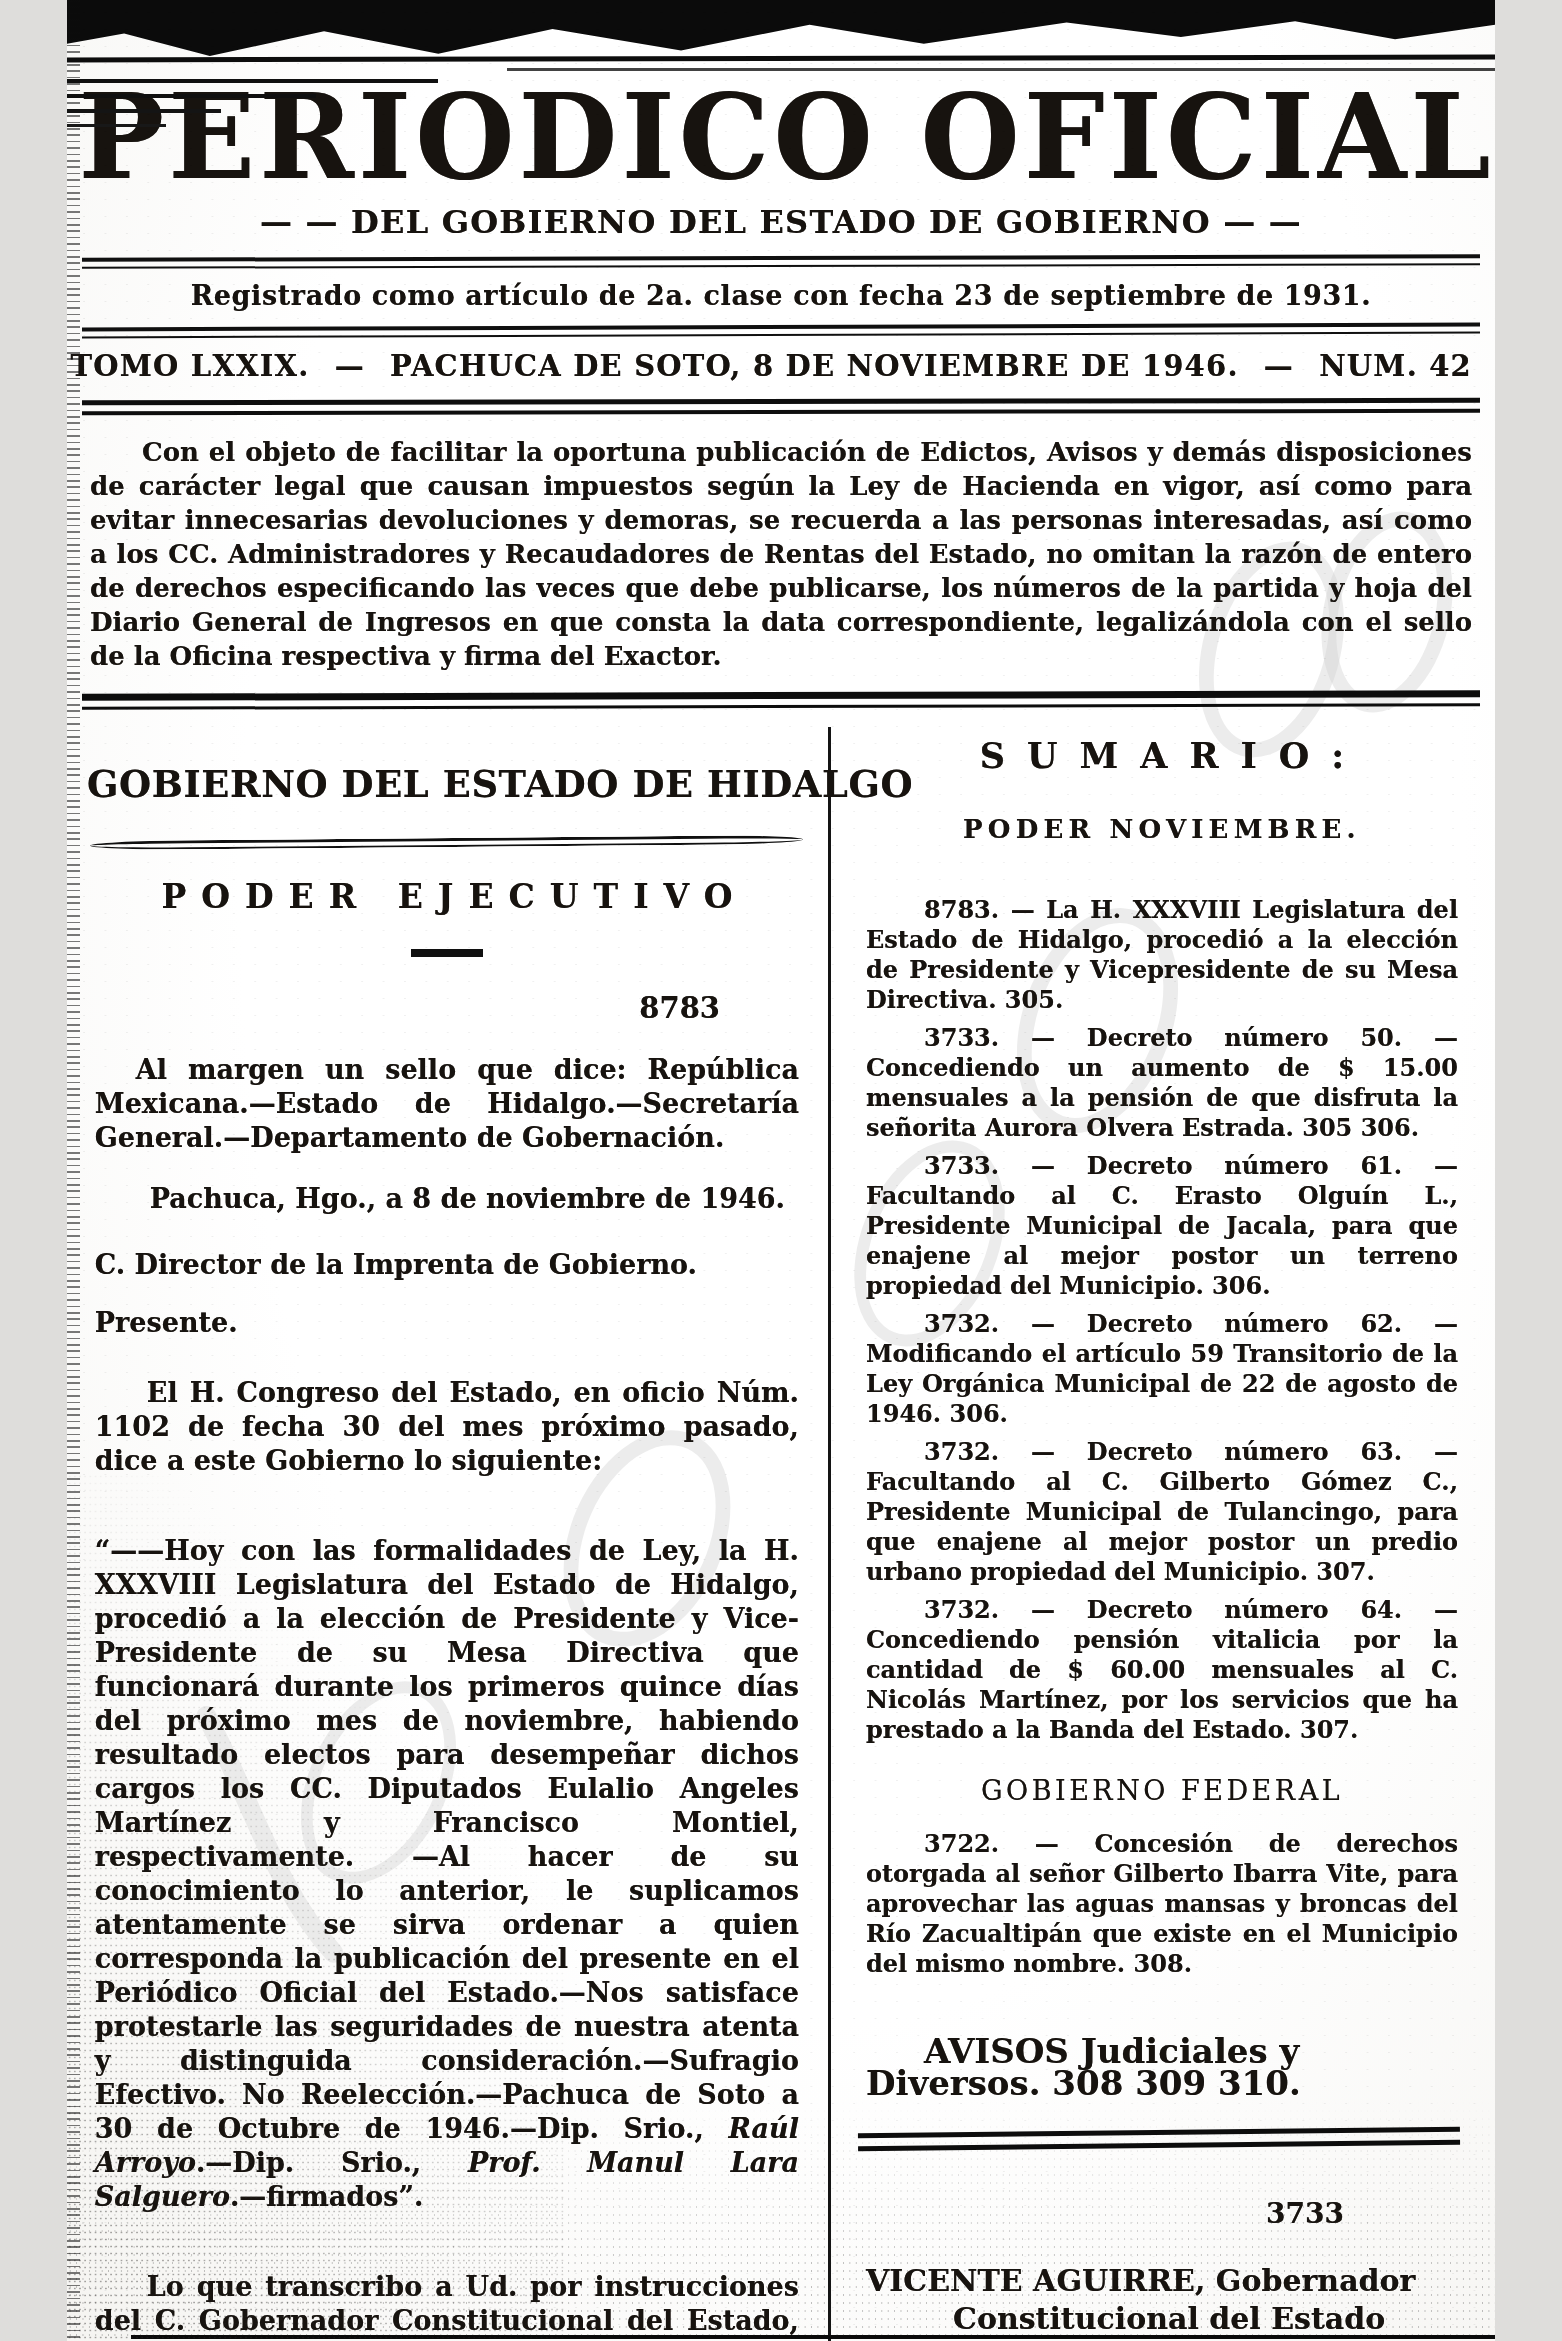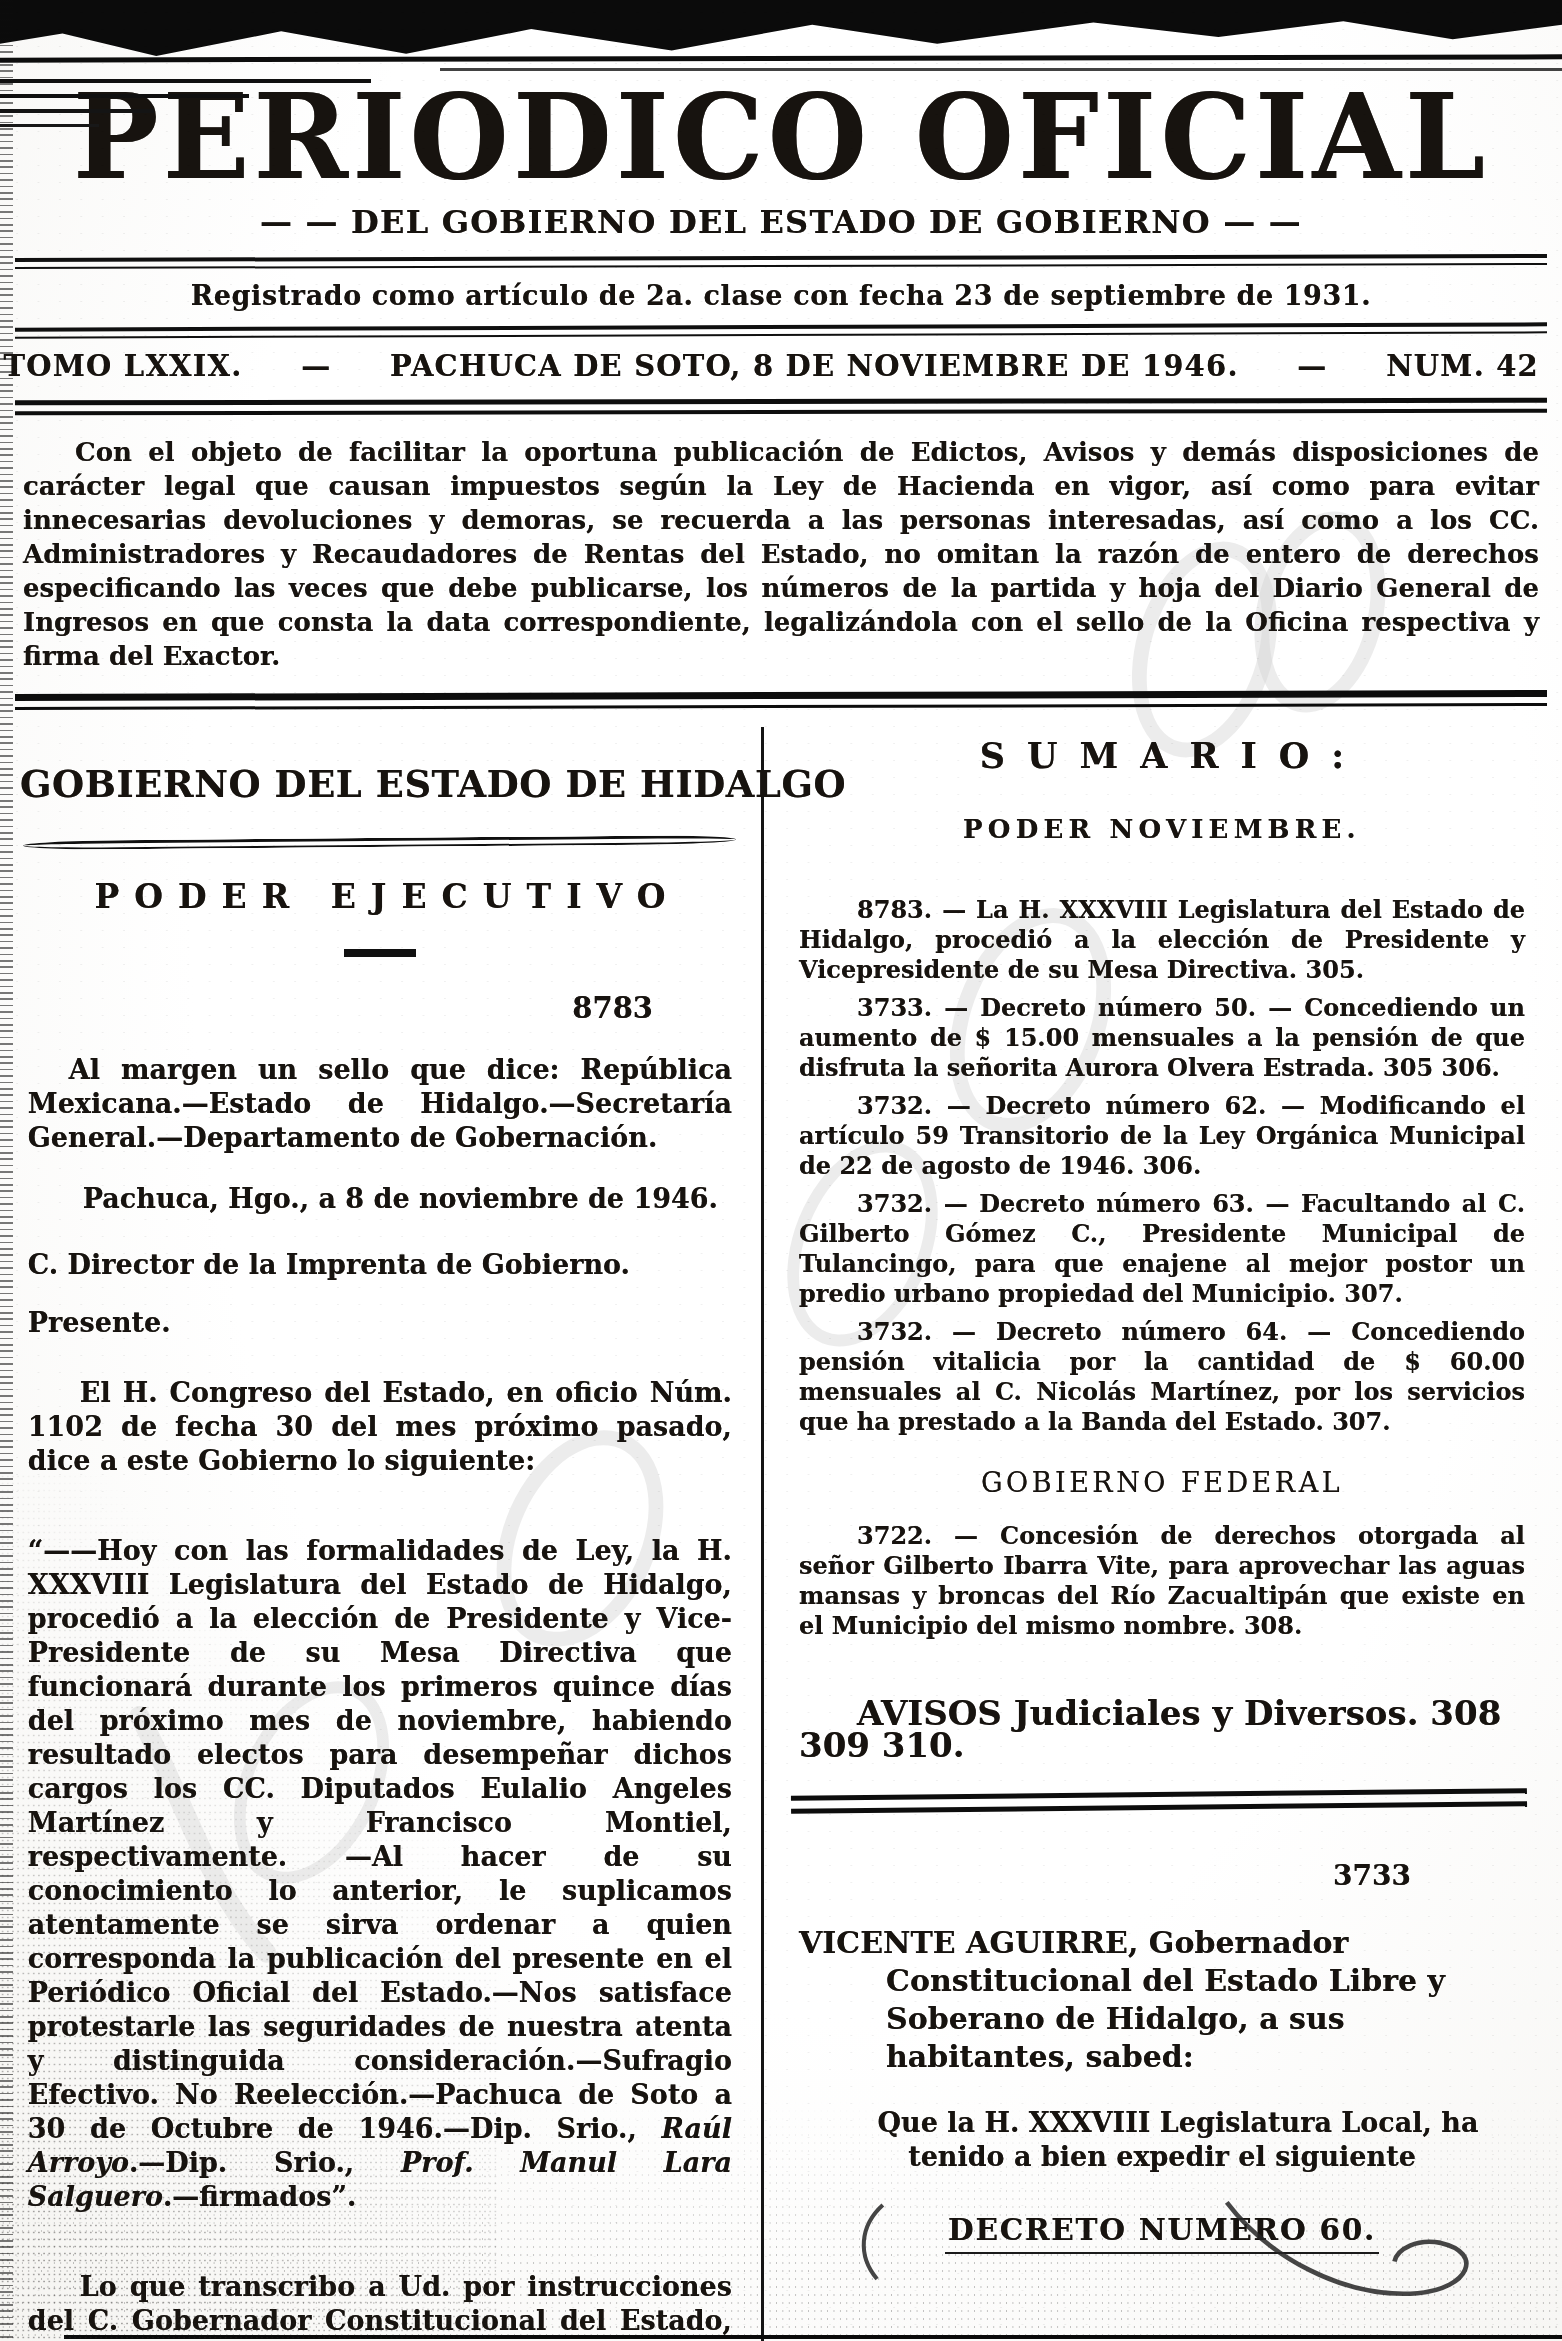--- a/index.html
+++ b/index.html
@@ -1,17 +1,17 @@
 <!DOCTYPE html>
 <html style="font-size:9.3px"><head>
 <meta charset="utf-8">
 <style>
   html,body { margin:0; padding:0; background:#dedddb; }
   .page {
-    position:relative; width:1562px; height:2342px; margin:0 auto;
+    position:relative; width:1428px; height:2342px; margin:0 auto;
     background: radial-gradient(ellipse at 55% 38%, #ffffff 55%, #f5f4f1 100%);
     overflow:hidden;
     font-family:"DejaVu Serif","Liberation Serif",serif;
     color:#17130f;
     text-shadow:0 0 0.6px rgba(25,19,12,.65);
   }
   
   .top-band { position:absolute; top:0; left:0; right:0; height:56px; background:#0b0b0b; z-index:3;
     clip-path:polygon(0 0,100% 0,100% 44%,93% 70%,86% 38%,78% 66%,70% 40%,60% 78%,52% 44%,43% 90%,34% 52%,26% 96%,18% 56%,10% 100%,4% 60%,0 78%); }
   .top-thin  { position:absolute; top:56px; left:0; right:0; height:4.6px; background:#0d0d0d; transform:rotate(-0.12deg); z-index:3; }
@@ -155,20 +155,21 @@
       <p class="lp p-trans">Lo que transcribo a Ud. por instrucciones del C. Gobernador Constitucional del Estado, a fin de que se sirva ordenar su publicación en el próximo número del Periódico Oficial del Estado.</p>
 
     </section>
 
     <section class="col-right">
       <h2 class="sum-title">SUMARIO:</h2>
       <h3 class="sum-sec">PODER NOVIEMBRE.</h3>
 
       <p class="entry first-entry">8783. — La H. XXXVIII Legislatura del Estado de Hidalgo, procedió a la elección de Presidente y Vicepresidente de su Mesa Directiva.  305.</p>
       <p class="entry">3733. — Decreto número 50. — Concediendo un aumento de $ 15.00 mensuales a la pensión de que disfruta la señorita Aurora Olvera Estrada.  305  306.</p>
+      <p class="entry">3733. — Decreto número 61. — Facultando al C. Erasto Olguín L., Presidente Municipal de Jacala, para que enajene al mejor postor un terreno propiedad del Municipio.  306.</p>
       <p class="entry">3732. — Decreto número 62. — Modificando el artículo 59 Transitorio de la Ley Orgánica Municipal de 22 de agosto de 1946.  306.</p>
       <p class="entry">3732. — Decreto número 63. — Facultando al C. Gilberto Gómez C., Presidente Municipal de Tulancingo, para que enajene al mejor postor un predio urbano propiedad del Municipio.  307.</p>
       <p class="entry">3732. — Decreto número 64. — Concediendo pensión vitalicia por la cantidad de $ 60.00 mensuales al C. Nicolás Martínez, por los servicios que ha prestado a la Banda del Estado.  307.</p>
 
       <h3 class="fed-sec">GOBIERNO FEDERAL</h3>
       <p class="entry">3722. — Concesión de derechos otorgada al señor Gilberto Ibarra Vite, para aprovechar las aguas mansas y broncas del Río Zacualtipán que existe en el Municipio del mismo nombre.  308.</p>
 
       <p class="entry avisos">AVISOS Judiciales y Diversos.  308  309  310.</p>
       <div class="rule-f"></div>
 

